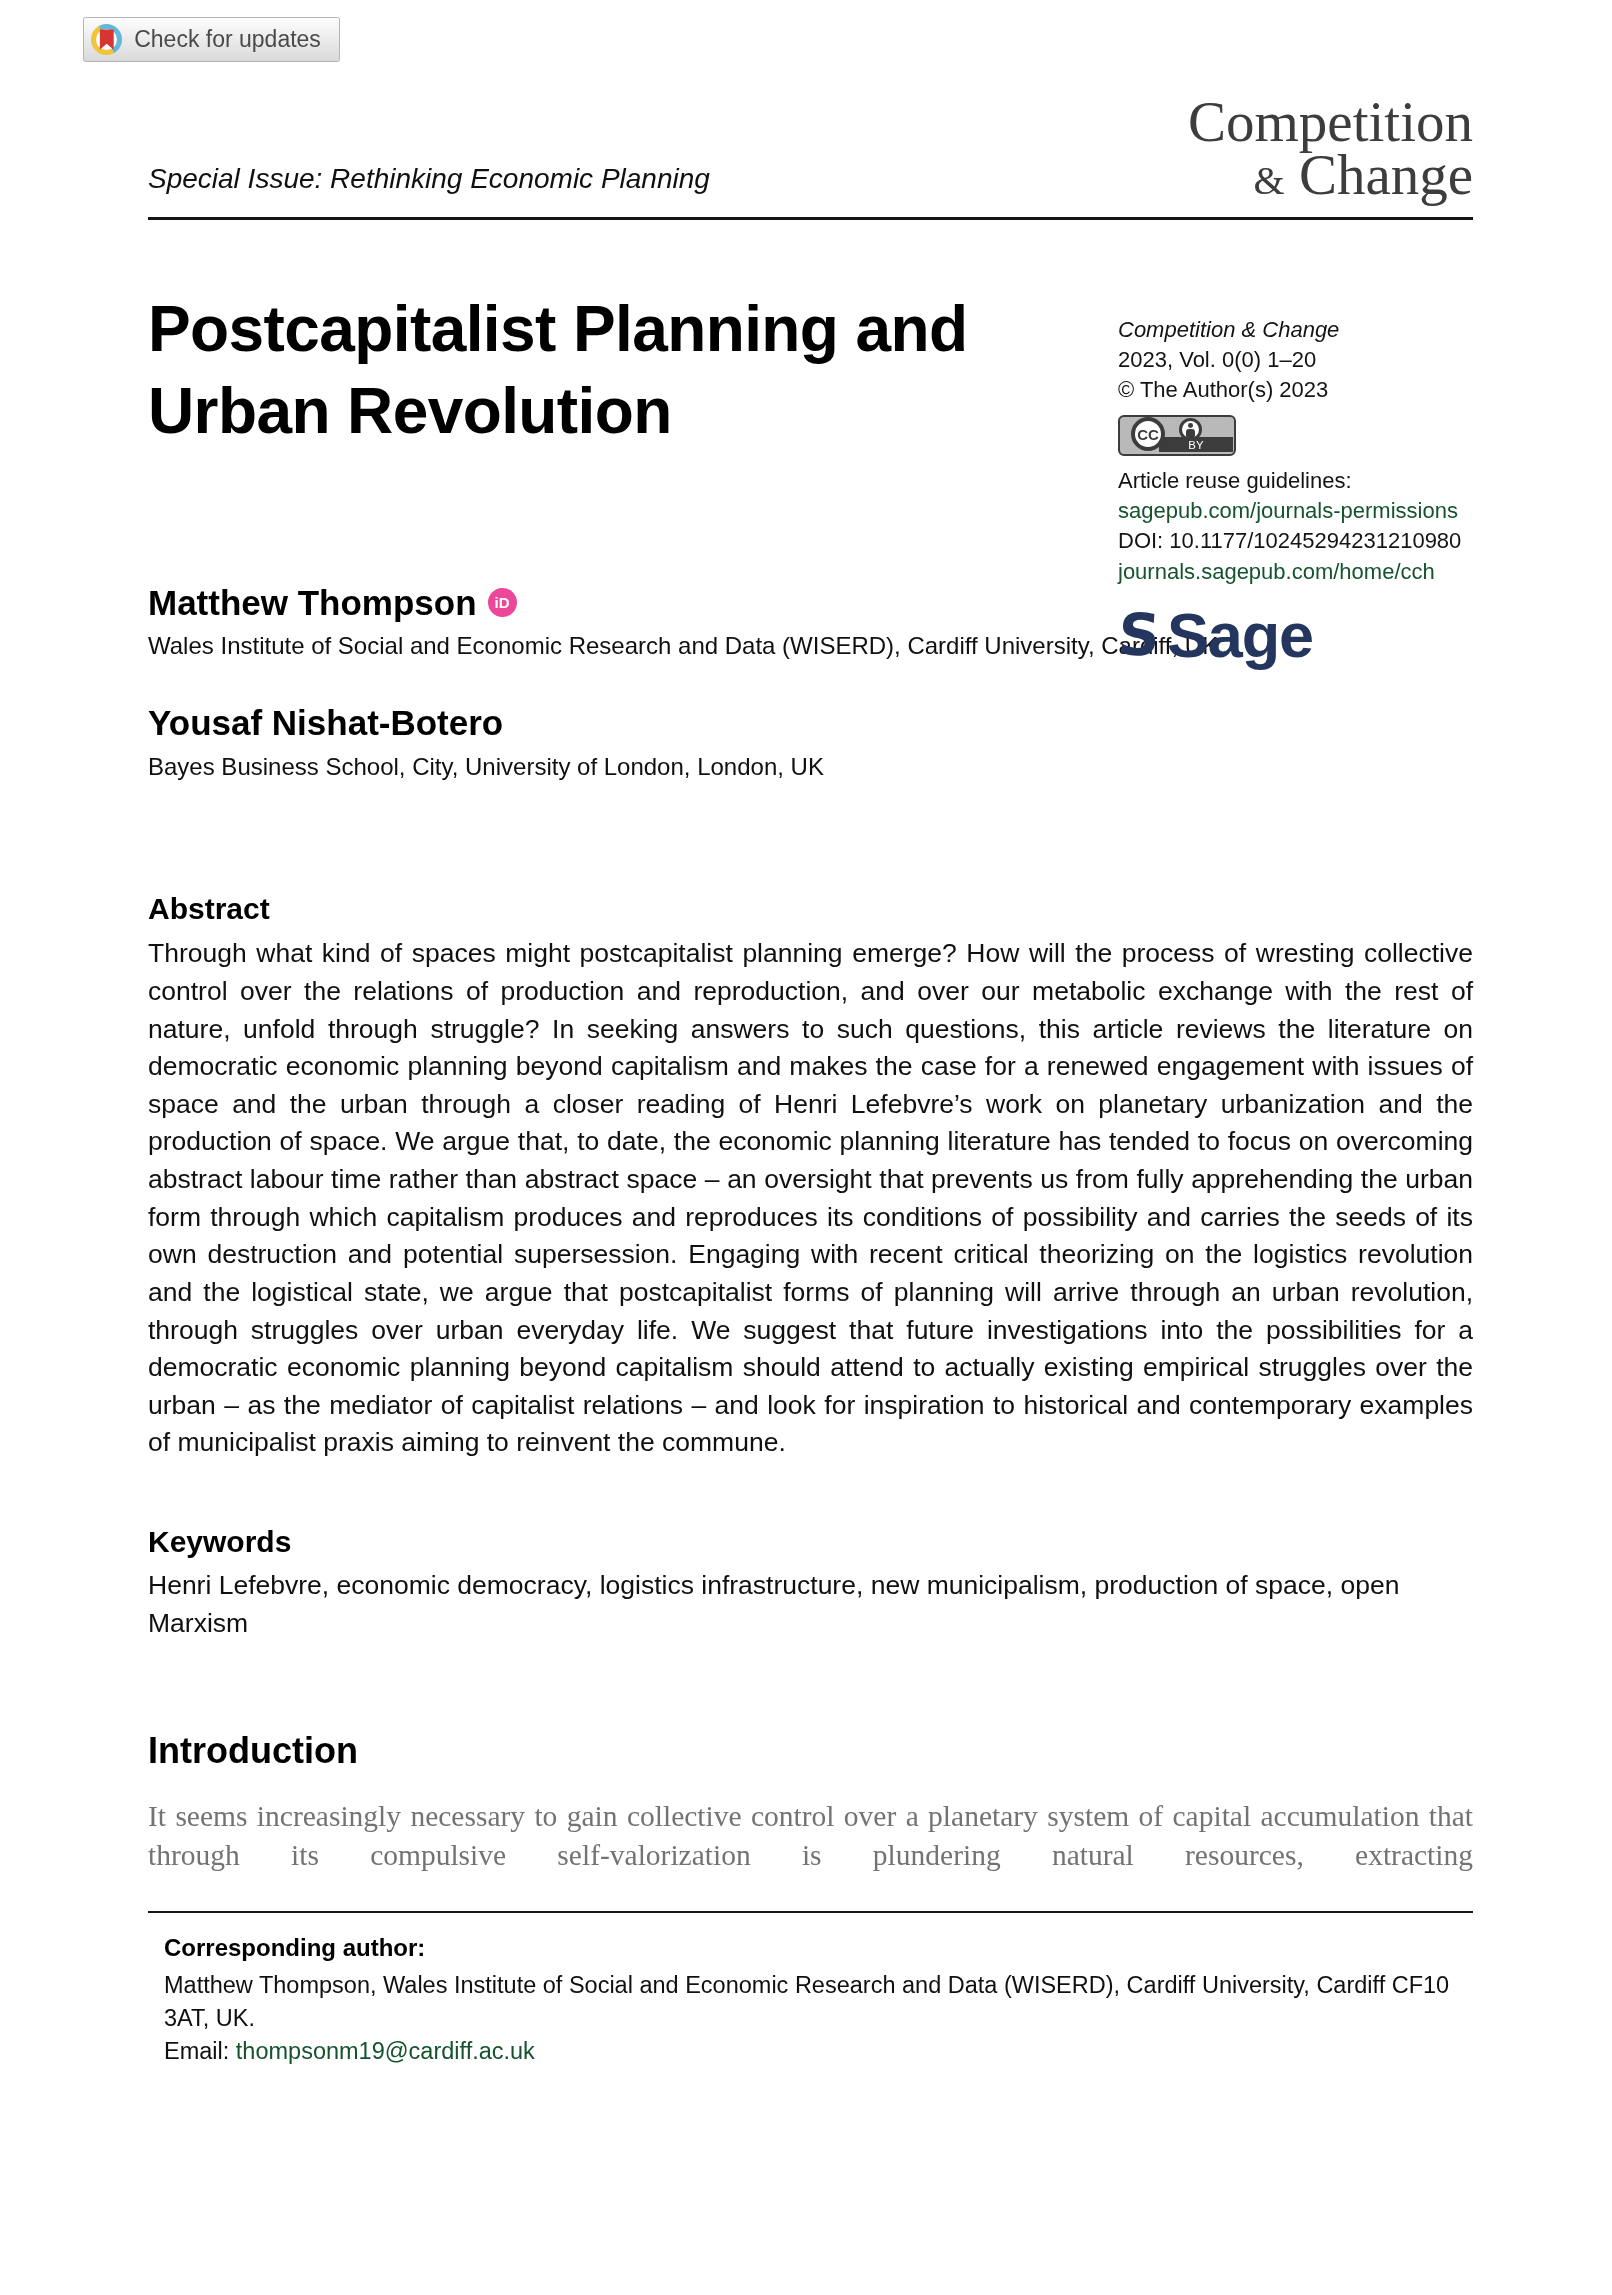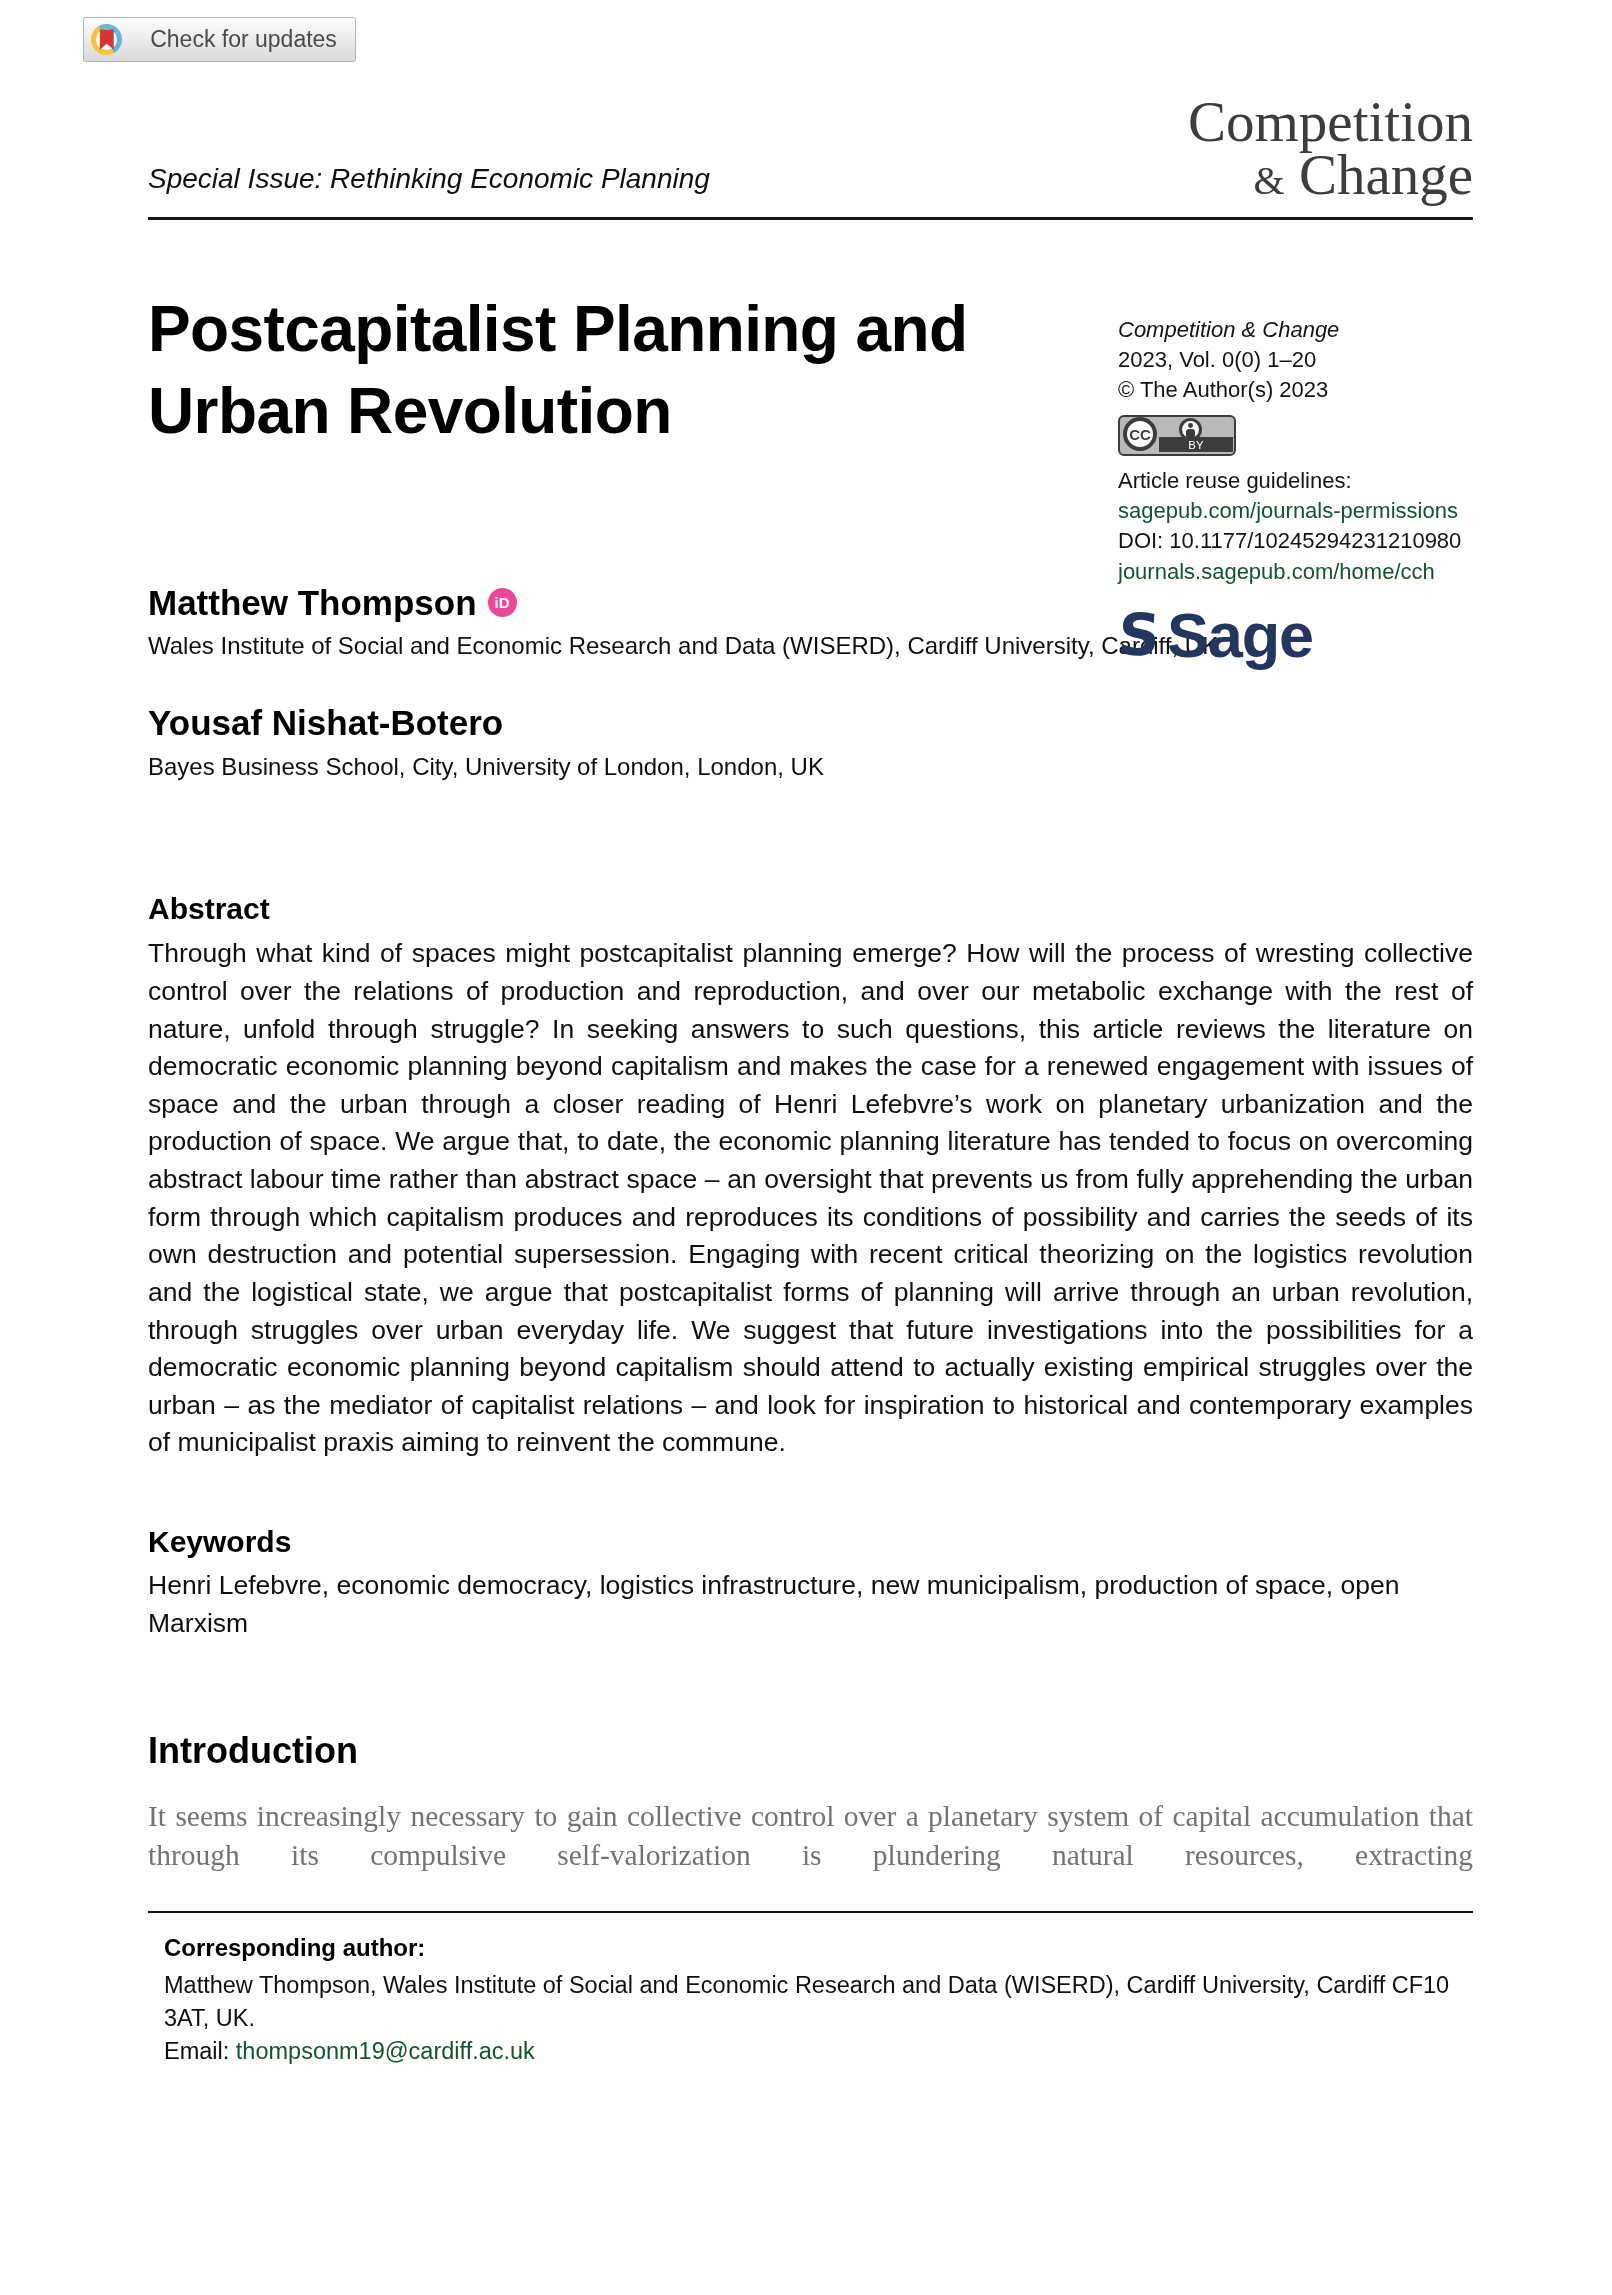--- a/index.html
+++ b/index.html
@@ -8,21 +8,21 @@
     width: 1612px; height: 2295px;
     position: relative;
     font-family: "Liberation Sans", sans-serif;
     color: #141414;
     overflow: hidden;
   }
 
   
   .check-badge {
     position: absolute; left: 83px; top: 17px;
-    display: flex; align-items: center; gap: 28px;
+    display: flex; align-items: center; gap: 12px;
     height: 45px; padding: 0 18px 0 7.2px;
     background: linear-gradient(#fefefe, #d9d9d9);
     border: 1.2px solid #b5b5b5; border-radius: 2.4px;
     cursor: pointer;
   }
   .crossmark {
     width: 31px; height: 31px; border-radius: 50%;
     background: conic-gradient(from 150deg, #f0c53a 0 180deg, #63b7db 180deg 360deg);
     position: relative; flex: 0 0 auto;
   }
@@ -67,21 +67,21 @@
   .meta .meta-line { margin-bottom: 1.8px; }
   .meta .italic { font-style: italic; }
   .link { color: #14532d; text-decoration: none; cursor: pointer; }
 
   .cc-badge {
     width: 118px; height: 41px; background: #b9b9b9;
     border: 2.4px solid #3c3c3c; border-radius: 6px;
     position: relative; margin: 9.6px 0 11px;
   }
   .cc-circle {
-    position: absolute; left: 3px; top: 0.6px; width: 34px; height: 34px;
+    position: absolute; left: 11px; top: 0.6px; width: 34px; height: 34px;
     border: 4.2px solid #3c3c3c; border-radius: 50%; background: #fff;
     color: #3c3c3c; font-weight: bold; font-size: 15px;
     display: flex; align-items: center; justify-content: center;
   }
   .by-strip {
     position: absolute; left: 39px; right: 1.2px; bottom: 1.2px; height: 15px;
     background: #3c3c3c; color: #fff; font-weight: normal; font-size: 11.4px;
     display: flex; align-items: center; justify-content: center;
   }
   .person-circle {

